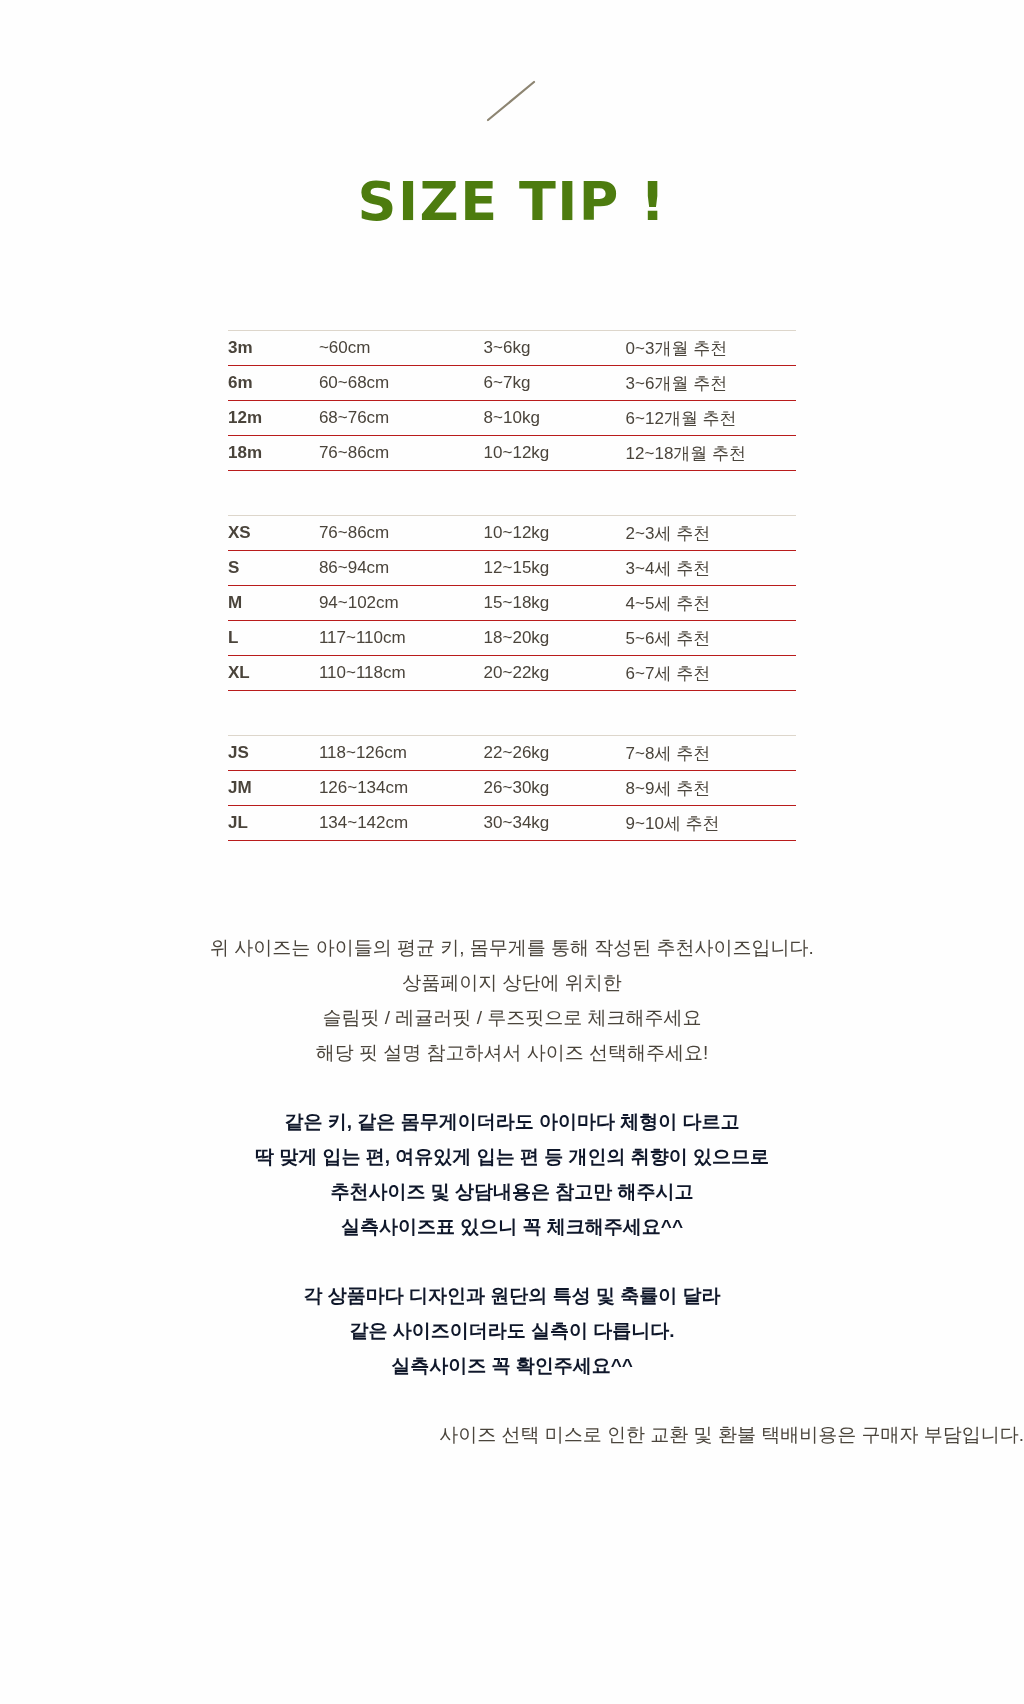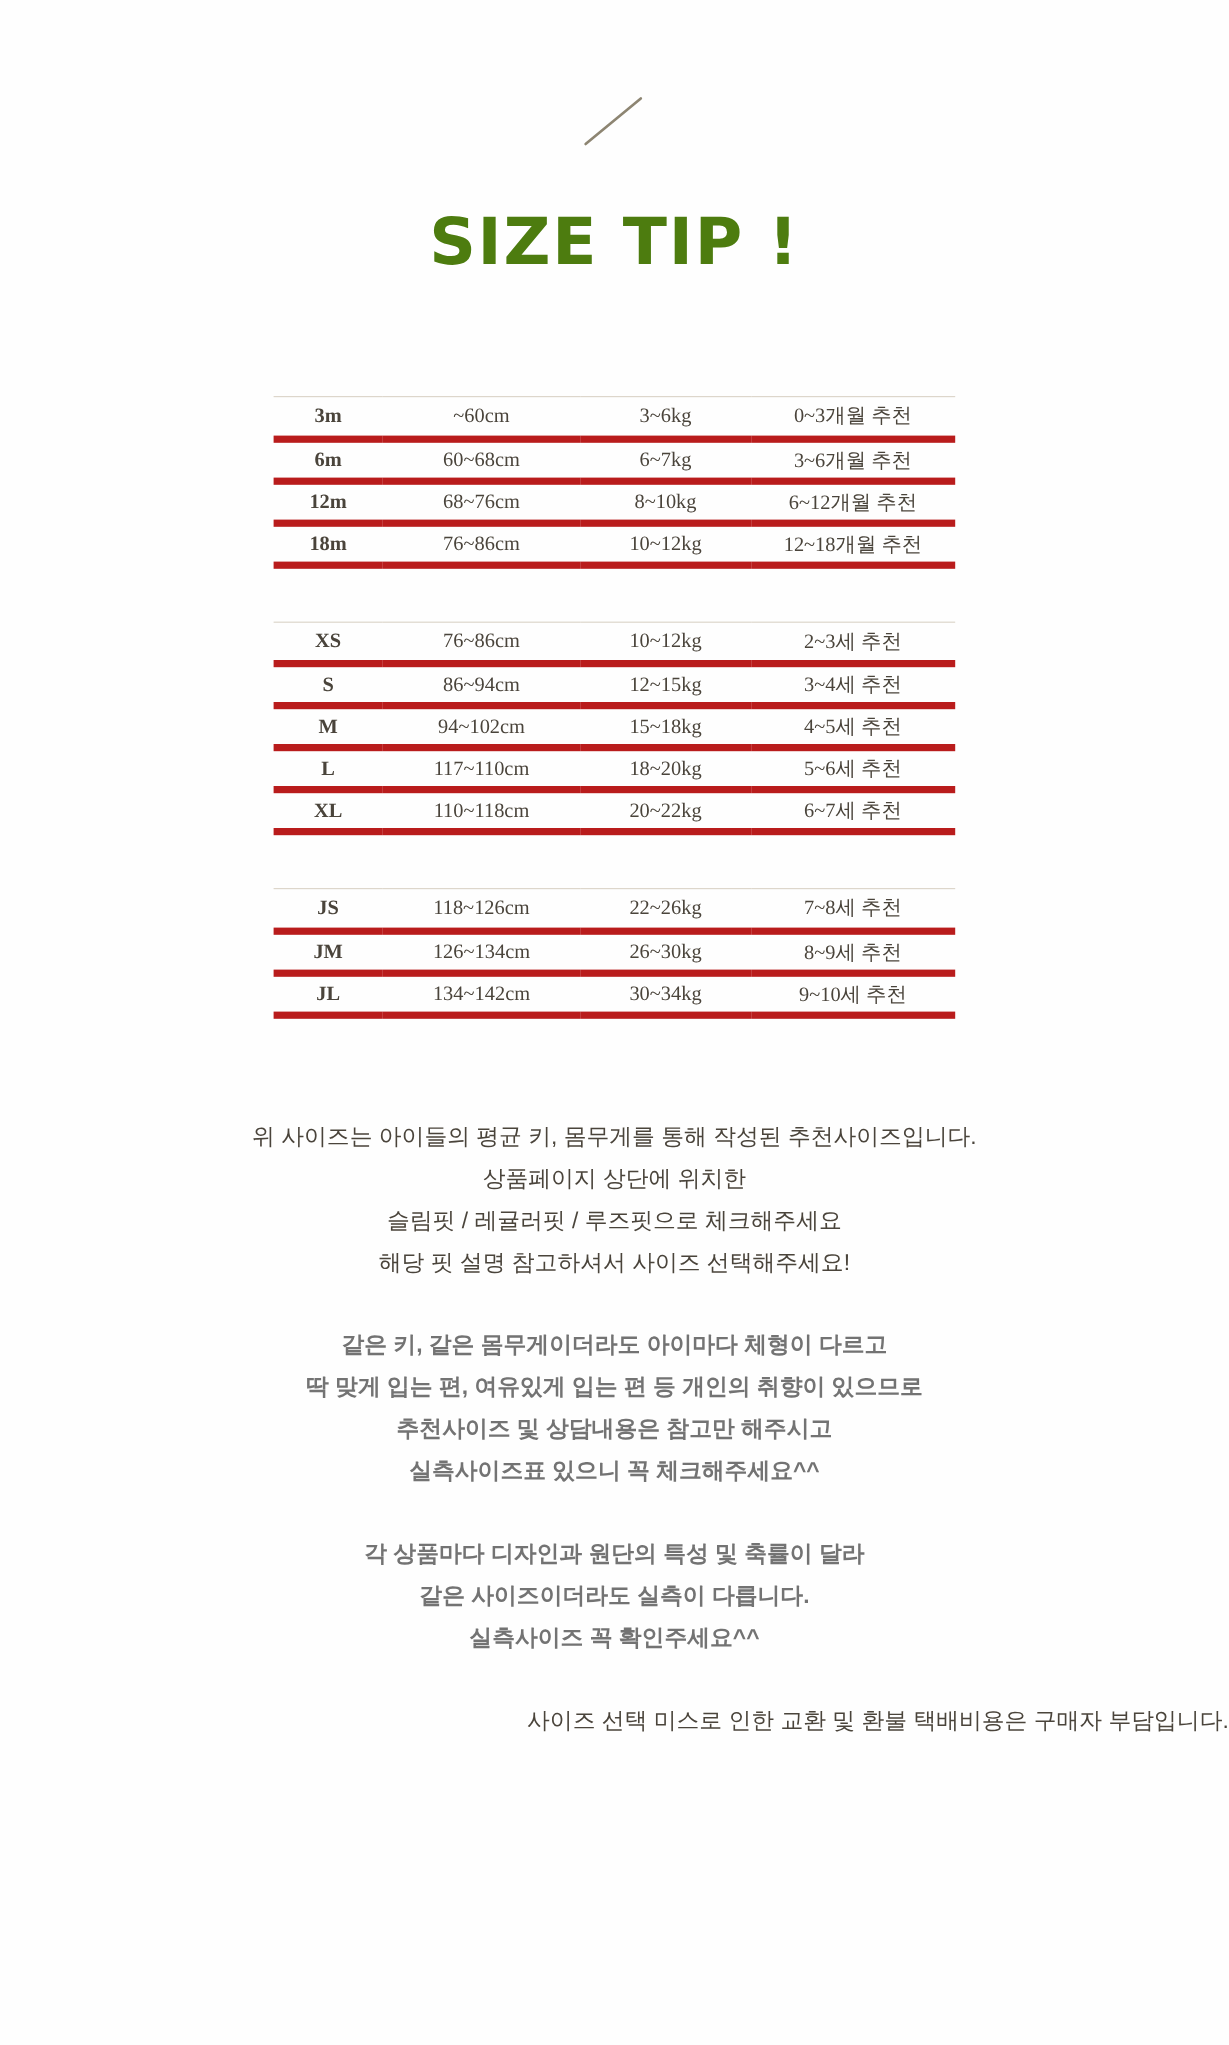--- a/index.html
+++ b/index.html
@@ -65,27 +65,26 @@
     border-collapse: collapse;
     margin-bottom: 44px;
   }
   table.size-table:last-of-type {
     margin-bottom: 0;
   }
   table.size-table tr {
     height: 35px;
   }
   table.size-table td {
-    border-bottom: 6px solid #b91c1c;
+    border-bottom: 1px solid #b91c1c;
     font-size: 17px;
     color: #4a443b;
-    text-align: center;
     padding: 0;
     vertical-align: middle;
-    font-family: Liberation Serif, serif;
+    font-family: Liberation Sans, sans-serif;
   }
   table.size-table tr:first-child td {
     border-top: 1px solid #ddd6cb;
   }
   td.col-size {
     width: 16%;
     font-weight: 700;
     font-size: 17px;
   }
   td.col-height {
@@ -117,21 +116,21 @@
   .note-line {
     font-size: 19px;
     line-height: 35px;
     color: #4a443b;
     font-family: "Liberation Sans", sans-serif;
     font-weight: 500;
   }
   .note-block.b2 .note-line,
   .note-block.b3 .note-line {
     font-weight: 700;
-    color: #737373;
+    color: #0f172a;
   }
   .note-block.b1 .note-line:first-child {
     font-weight: 500;
   }
   .note-block.b4 .note-line {
     font-weight: 500;
     text-align: right;
   }
 </style>
 </head>

